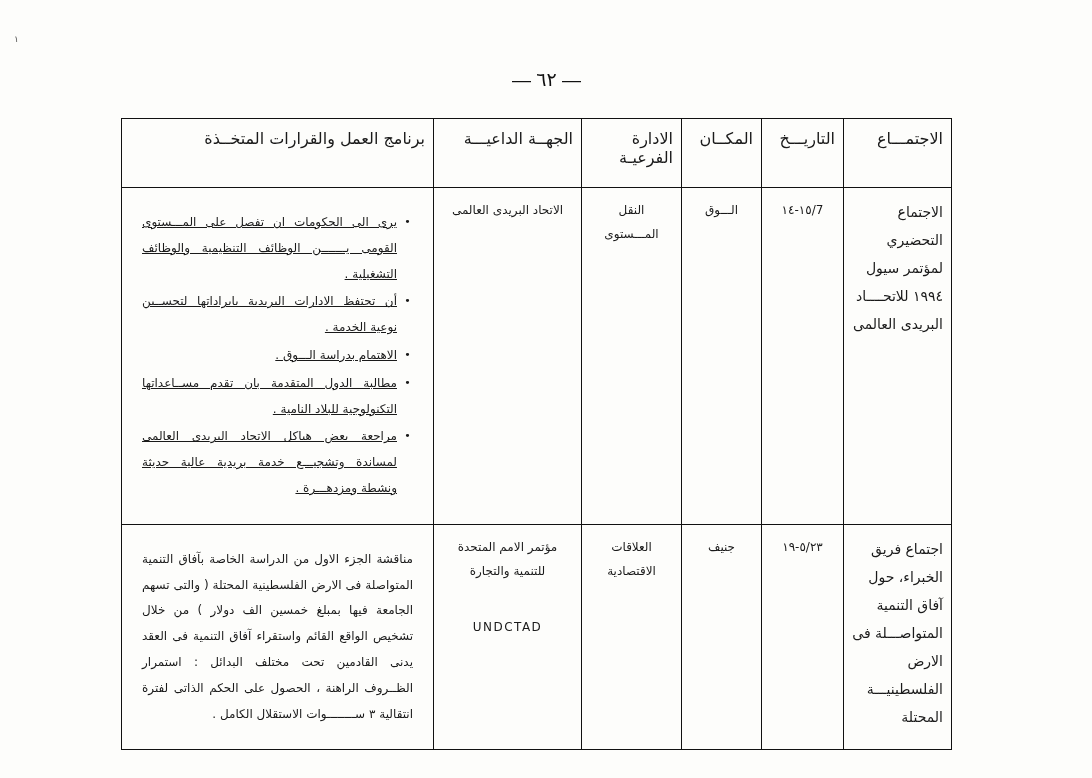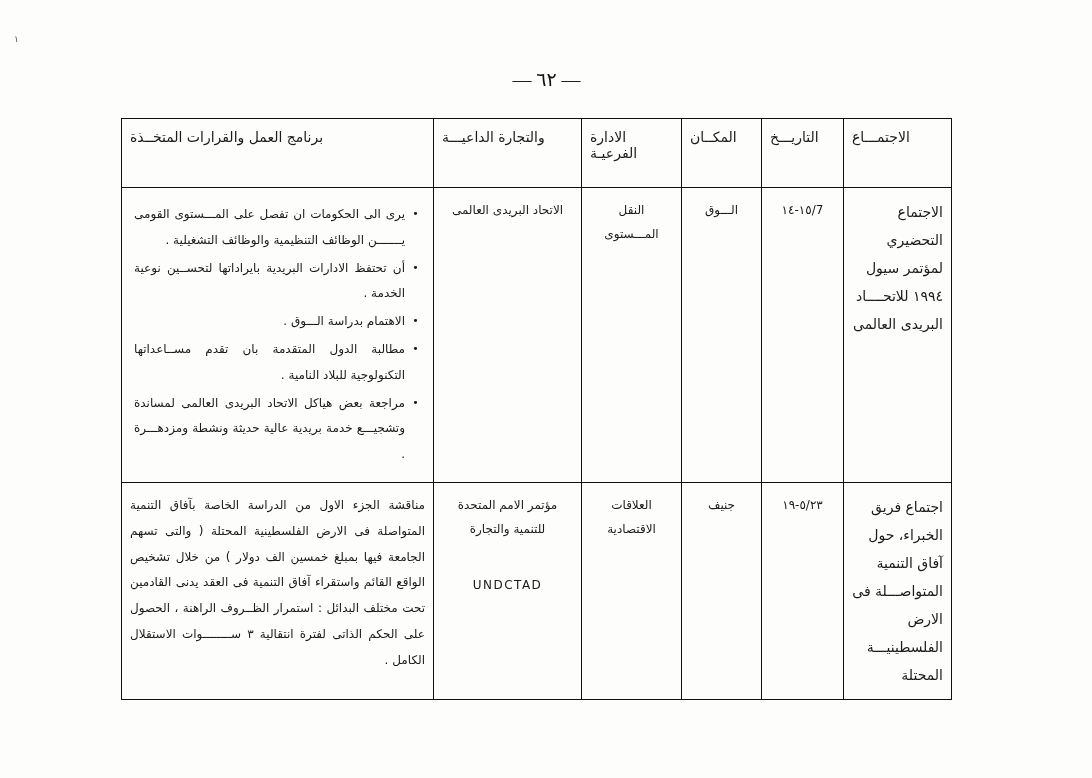--- a/index.html
+++ b/index.html
@@ -33,21 +33,21 @@
 
   .page-number {
     position: absolute;
     top: 68px;
     left: 1px;
     right: 0;
     text-align: center;
     font-size: 19px;
     letter-spacing: 3px;
     color: #111;
-    font-family: Liberation Serif, serif;
+    font-family: Liberation Sans, sans-serif;
   }
 
   .table-wrap {
     position: absolute;
     top: 118px;
     left: 122px;
     width: 830px;
   }
 
   table.doc-table {
@@ -64,22 +64,22 @@
     padding: 10px 8px;
     font-weight: normal;
   }
 
   
   table.doc-table {
     border: 1.6px solid #111;
   }
 
   thead th {
-    text-align: left;
-    font-size: 14px;
+    text-align: right;
+    font-size: 16px;
     letter-spacing: 1.2px;
     height: 48px;
     vertical-align: middle;
     padding: 6px 4px;
   }
 
   
   col.c-meeting   { width: 108px; }
   col.c-date      { width: 82px; }
   col.c-place     { width: 80px; }
@@ -108,40 +108,41 @@
     line-height: 2.15;
     letter-spacing: 0.2px;
     padding: 10px 14px 10px 10px;
   }
 
   .row-1 td { height: 262px; }
   .row-2 td { height: 178px; }
 
   ul.bullets {
     list-style: none;
-    margin: 4px;
+    margin: 12px;
     padding: 0;
+    text-decoration: underline;
   }
   ul.bullets li {
     position: relative;
     padding-right: 16px;
     margin-bottom: 2px;
     text-align: justify;
   }
   ul.bullets li::before {
     content: "\2022";
     position: absolute;
     right: 2px;
     top: 0;
     font-size: 11px;
     line-height: 2.15;
   }
 
   p.para {
-    margin: 0;
+    margin: 12px;
     text-align: justify;
   }
 
   .latin {
     font-family: "DejaVu Sans", sans-serif;
     letter-spacing: 1.5px;
     font-size: 12px;
     direction: ltr;
     unicode-bidi: embed;
     display: inline-block;
@@ -170,21 +171,21 @@
         <col class="c-dept">
         <col class="c-body">
         <col class="c-program">
       </colgroup>
       <thead>
         <tr>
           <th>الاجتمـــاع</th>
           <th>التاريـــخ</th>
           <th>المكــان</th>
           <th>الادارة الفرعيـة</th>
-          <th>والتجارة الداعيـــة</th>
+          <th>الجهــة الداعيـــة</th>
           <th>برنامج العمل والقرارات المتخــذة</th>
         </tr>
       </thead>
       <tbody>
 
         <tr class="row-1">
           <td class="cell-meeting">الاجتماع التحضيري لمؤتمر سيول ١٩٩٤ للاتحــــاد البريدى العالمى</td>
           <td class="cell-center">7/١٥-١٤</td>
           <td class="cell-center">الـــوق</td>
           <td class="cell-center">النقل المـــستوى</td>

